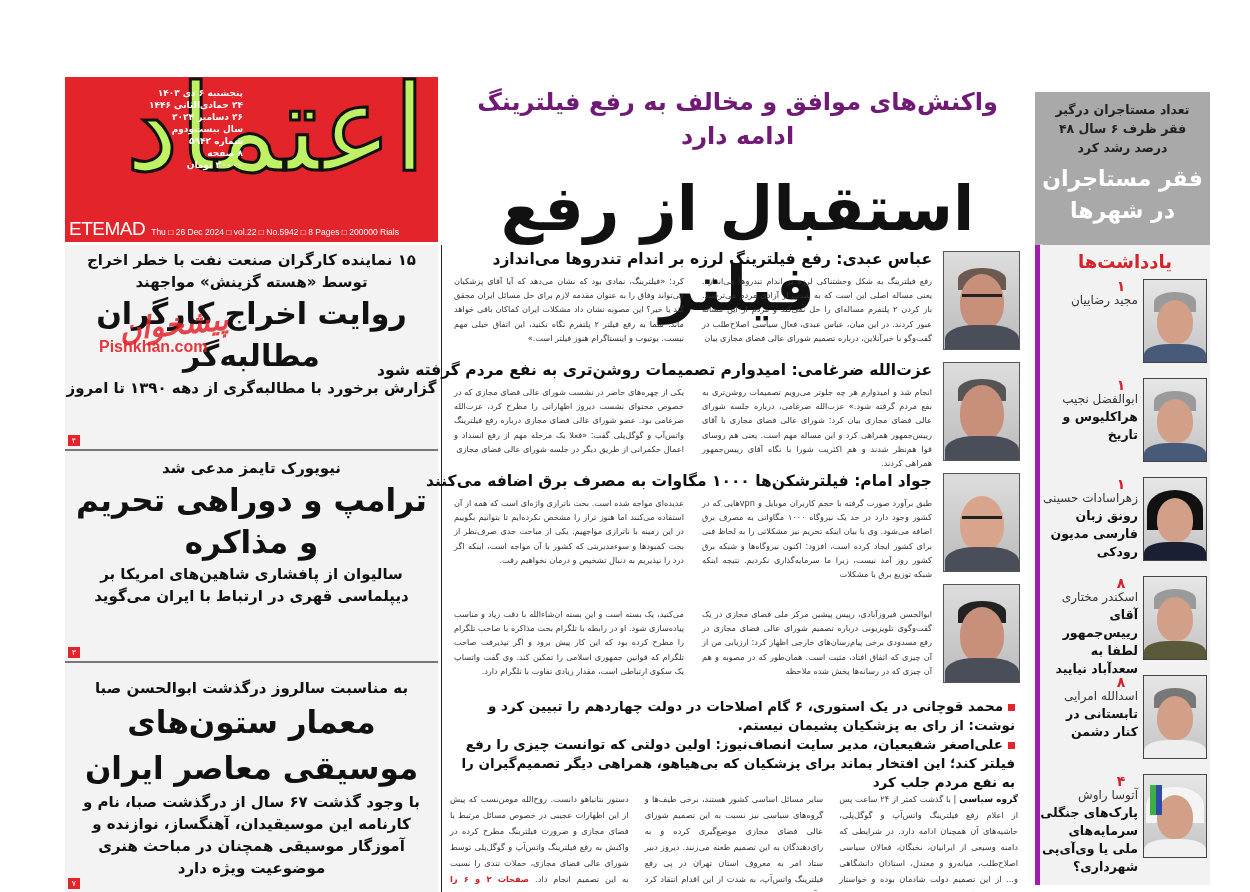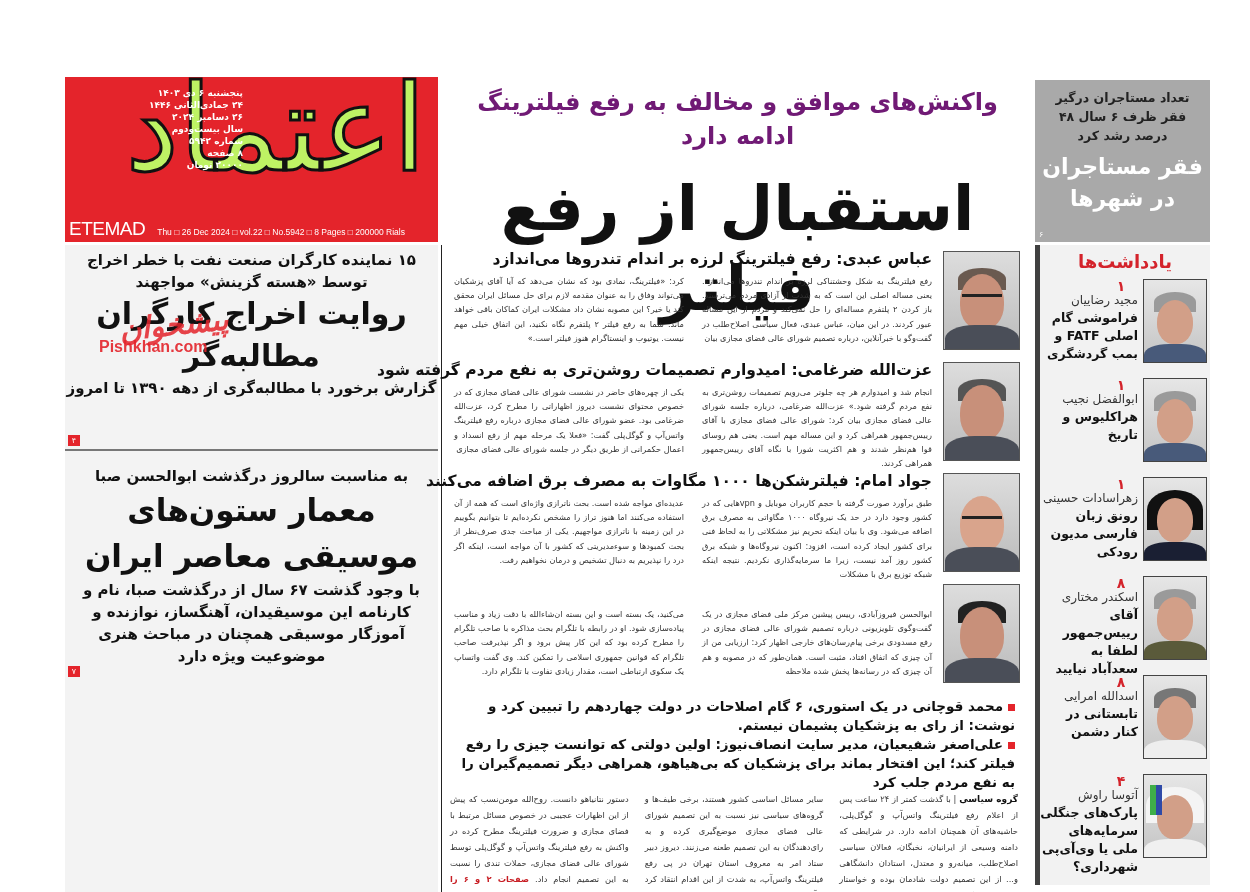--- a/index.html
+++ b/index.html
@@ -7,26 +7,26 @@
   body { font-family: "DejaVu Sans", sans-serif; color: #1a1a1a; position: relative; }
   .page { position: absolute; left: 65px; top: 77px; width: 1173px; height: 815px; }
 
   
   .masthead { position: absolute; left: 0; top: 0; width: 373px; height: 165px; background: #e4242b; overflow: hidden; }
   .logo { position: absolute; right: 12px; top: -8px; font-family: "DejaVu Sans", sans-serif; font-weight: normal;
           font-size: 120px; color: #bef264; -webkit-text-stroke: 3px #111; line-height: 1; direction: rtl; letter-spacing: -4px; }
   .dateblock { position: absolute; left: 78px; top: 10px; direction: rtl; text-align: right; width: 100px;
                font-size: 9px; line-height: 12px; color: #fff; font-weight: bold; }
   .dateblock div { white-space: nowrap; }
-  .mast-foot { position: absolute; left: 4px; bottom: 2px; display: flex; align-items: baseline; gap: 12px; color: #fff; }
+  .mast-foot { position: absolute; left: 4px; bottom: 2px; display: flex; align-items: baseline; gap: 6px; color: #fff; }
   .etemad-latin { font-family: "Liberation Sans", sans-serif; font-size: 19px; letter-spacing: -0.5px; }
   .mast-info { font-family: "Liberation Sans", sans-serif; font-size: 8.5px; white-space: nowrap; }
 
   
-  .teaser { position: absolute; left: 970px; top: 3px; width: 175px; height: 162px; background: #a9a9a9; direction: rtl; text-align: center; padding-top: 8px; }
+  .teaser { position: absolute; left: 970px; top: 15px; width: 175px; height: 162px; background: #a9a9a9; direction: rtl; text-align: center; padding-top: 8px; }
   .teaser-kicker { font-size: 12.5px; font-weight: bold; line-height: 19px; color: #222; padding: 0 6px; }
   .teaser-title { font-size: 22px; font-weight: bold; line-height: 32px; color: #fff; margin-top: 6px; }
   .teaser-page { position: absolute; left: 4px; bottom: 3px; font-size: 8px; color: #fff; }
 
   
   .hl { position: absolute; left: 380px; top: 0; width: 585px; direction: rtl; text-align: center; }
   .hl-kicker { font-size: 24px; font-weight: bold; margin-top: 8px; line-height: 34px; color: #701a75; }
   .hl-main { font-size: 62px; font-weight: bold; margin-top: 16px; line-height: 80px; color: #111; letter-spacing: -1px; }
 
   
@@ -63,21 +63,21 @@
   .quotes { position: absolute; left: 385px; top: 620px; width: 565px; direction: rtl; }
   .qline { font-size: 13.5px; font-weight: bold; line-height: 19px; color: #111; }
   .bullet { display: inline-block; width: 7px; height: 7px; background: #e4242b; margin-left: 5px; vertical-align: middle; }
 
   .bottomcols { position: absolute; left: 385px; top: 714px; width: 568px; direction: rtl; display: flex; gap: 16px; }
   .bottomcols p { flex: 1; font-size: 8.3px; line-height: 16px; color: #333; text-align: justify; text-align-last: right; }
   .bottomcols b { font-weight: bold; color: #111; font-size: 9px; }
   .more { color: #c81e24; font-weight: bold; }
 
   
-  .notes { position: absolute; left: 970px; top: 168px; width: 175px; height: 640px; background: #f2f2f2; border-left: 5px solid #404040; direction: rtl; }
+  .notes { position: absolute; left: 970px; top: 168px; width: 175px; height: 640px; background: #f2f2f2; border-left: 5px solid #a21caf; direction: rtl; }
   .notes-title { text-align: center; font-size: 18px; font-weight: bold; color: #d4232b; line-height: 28px; margin-top: 3px; }
   .note { position: relative; height: 99px; }
   .note .nphoto { position: absolute; right: 3px; top: 3px; width: 64px; height: 84px; border: 1px solid #444; background: linear-gradient(#e6e6e6, #c4c4c4); overflow: hidden; }
   .nphoto .face { position: absolute; left: 50%; top: 20px; width: 36px; height: 44px; transform: translateX(-50%); border-radius: 50% 50% 45% 45%; background: #d29f88; }
   .nphoto .hair { position: absolute; left: 50%; top: 12px; width: 42px; height: 20px; transform: translateX(-50%); border-radius: 50% 50% 0 0; background: #9a9a9a; }
   .nphoto .body { position: absolute; left: 50%; bottom: -8px; width: 62px; height: 26px; transform: translateX(-50%); border-radius: 40% 40% 0 0; background: #485a7a; }
   .note .ntext { position: absolute; right: 72px; top: 2px; width: 98px; text-align: right; }
   .nnum { font-size: 14px; font-weight: bold; color: #d4232b; line-height: 16px; text-align: center; width: 34px; display: block; margin-right: 0; }
   .nauthor { font-size: 12px; color: #333; line-height: 12px; display: block; }
   .ntitle { font-size: 12.5px; font-weight: bold; line-height: 18px; color: #111; display: block; margin-top: 3px; }
@@ -121,20 +121,26 @@
     <div class="lstory s1">
       <div class="kicker">۱۵ نماینده کارگران صنعت نفت با خطر اخراج توسط «هسته گزینش» مواجهند</div>
       <div class="title">روایت اخراج کارگران مطالبه‌گر</div>
       <div class="sub">گزارش برخورد با مطالبه‌گری از دهه ۱۳۹۰ تا امروز</div>
       <div class="pgbadge">۴</div>
       <div class="watermark">
         <span class="wm-fa">پیشخوان</span>
         <span class="wm-en">Pishkhan.com</span>
       </div>
     </div>
+    <div class="lstory s2">
+      <div class="kicker">نیویورک تایمز مدعی شد</div>
+      <div class="title">ترامپ و دوراهی تحریم و مذاکره</div>
+      <div class="sub">سالیوان از پافشاری شاهین‌های امریکا بر دیپلماسی قهری در ارتباط با ایران می‌گوید</div>
+      <div class="pgbadge">۳</div>
+    </div>
     <div class="lstory s3">
       <div class="kicker">به مناسبت سالروز درگذشت ابوالحسن صبا</div>
       <div class="title">معمار ستون‌های موسیقی معاصر ایران</div>
       <div class="sub">با وجود گذشت ۶۷ سال از درگذشت صبا، نام و کارنامه این موسیقیدان، آهنگساز، نوازنده و آموزگار موسیقی همچنان در مباحث هنری موضوعیت ویژه دارد</div>
       <div class="pgbadge">۷</div>
     </div>
   </div>
   <div class="vdivider"></div>
 
   <div class="center">
@@ -203,21 +209,20 @@
     <div class="notes-title">یادداشت‌ها</div>
     <div class="note">
       <div class="nphoto">
           <div class="hair"></div>
           <div class="face"></div>
           <div class="body"></div>
         </div>
       <div class="ntext">
           <span class="nnum">۱</span>
           <span class="nauthor">مجید رضاییان</span>
-          <span class="ntitle">فراموشی گام اصلی FATF و بمب گردشگری</span>
         </div>
     </div>
     <div class="note">
       <div class="nphoto">
           <div class="hair"></div>
           <div class="face"></div>
           <div class="body"></div>
         </div>
       <div class="ntext">
           <span class="nnum">۱</span>

